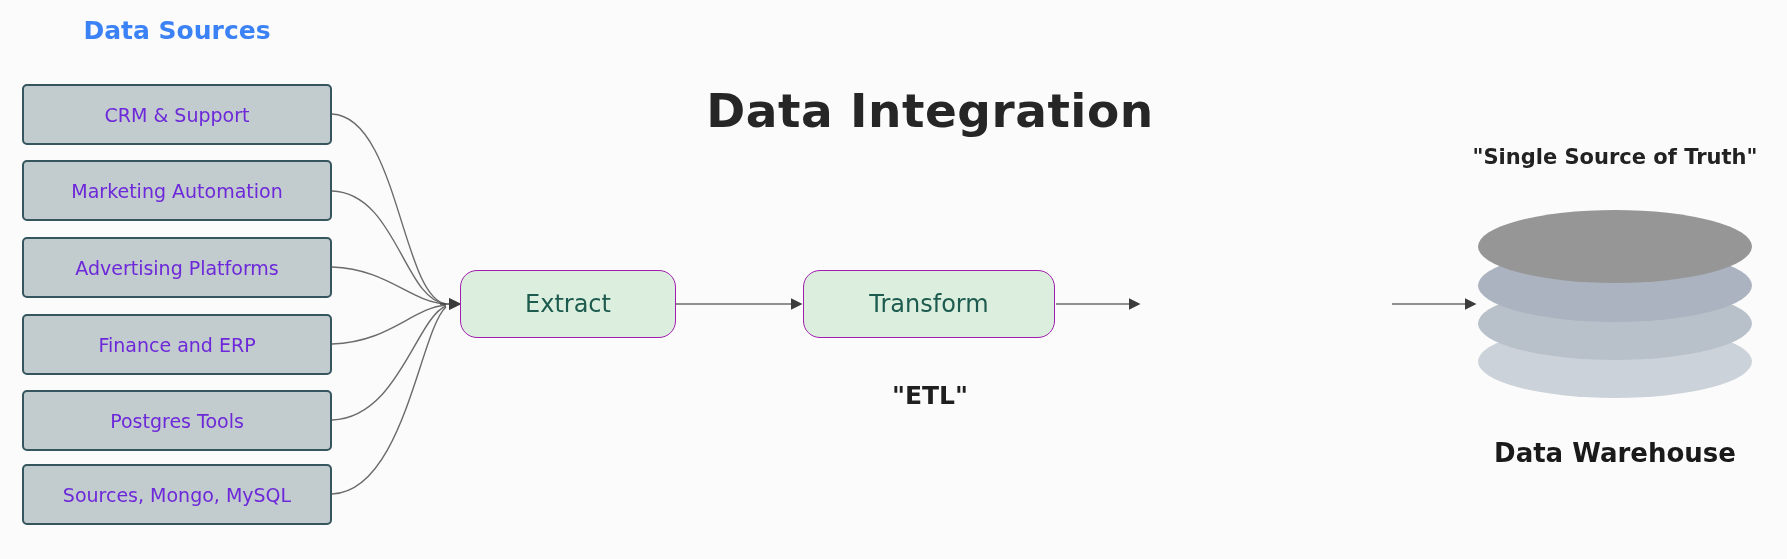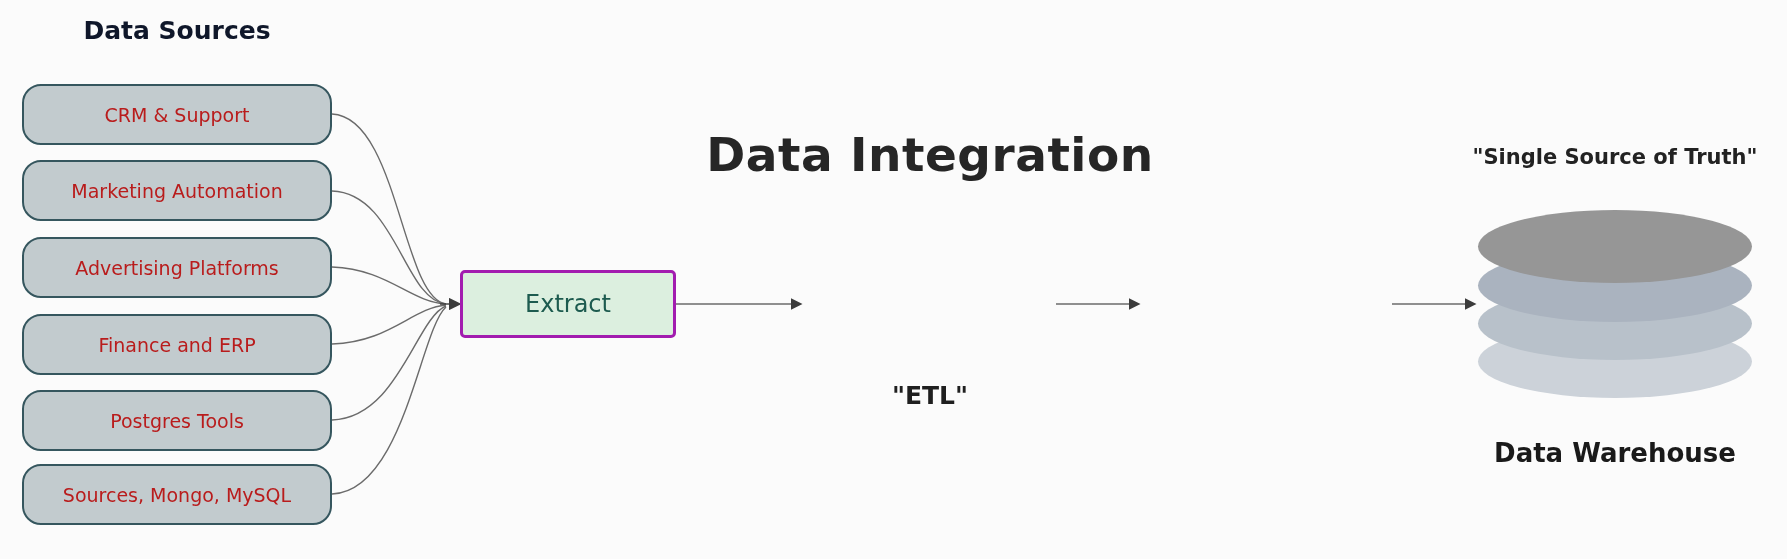--- a/index.html
+++ b/index.html
@@ -16,34 +16,33 @@
     overflow: hidden;
   }
   #connector-layer {
     position: absolute;
     left: 0; top: 0;
     width: 1787px; height: 559px;
     pointer-events: none;
   }
   .heading {
     position: absolute;
-    color: #0f172a;
+    color: #3b82f6;
     font-weight: bold;
     text-align: center;
   }
   #sources-heading {
     left: 22px; top: 16px; width: 310px;
     font-size: 25px;
   }
   #main-title {
     left: 555px; top: 83px; width: 750px;
     font-size: 47px;
     color: #262626;
     letter-spacing: 0.5px;
-    margin-top: 44px;
   }
   #etl-caption {
     left: 800px; top: 381px; width: 260px;
     font-size: 25px;
     color: #1f1f1f;
   }
   #warehouse-caption {
     left: 1435px; top: 145px; width: 360px;
     font-size: 21px;
     color: #222222;
@@ -54,36 +53,36 @@
     color: #1a1a1a;
   }
   .src-box {
     position: absolute;
     left: 22px;
     width: 310px;
     height: 61px;
     box-sizing: border-box;
     background: #c2cbce;
     border: 2px solid #35565e;
-    border-radius: 19px;
+    border-radius: 5px;
     display: flex;
     align-items: center;
     justify-content: center;
-    color: #b91c1c;
+    color: #6d28d9;
     font-size: 19px;
   }
   .src-box:nth-of-type(1) { top: 84px; }
   .step-box {
     position: absolute;
     top: 270px;
     height: 68px;
     box-sizing: border-box;
     background: #dcefdf;
-    border: 3px solid #a21caf;
-    border-radius: 5px;
+    border: 1px solid #a21caf;
+    border-radius: 17px;
     display: flex;
     align-items: center;
     justify-content: center;
     color: #1d5b4f;
     font-size: 24px;
   }
   #step-extract   { left: 460px;  width: 216px; }
   #step-transform { left: 803px;  width: 252px; }
   #step-load      { left: 1140px; width: 252px; }
   .disk {
@@ -133,20 +132,21 @@
   <div class="heading" id="warehouse-label">Data Warehouse</div>
 
   <div class="src-box" style="top:84px">CRM &amp; Support</div>
   <div class="src-box" style="top:237px">Advertising Platforms</div>
   <div class="src-box" style="top:160px">Marketing Automation</div>
   <div class="src-box" style="top:314px">Finance and ERP</div>
   <div class="src-box" style="top:390px">Postgres Tools</div>
   <div class="src-box" style="top:464px">Sources, Mongo, MySQL</div>
 
   <div class="step-box" id="step-extract">Extract</div>
+  <div class="step-box" id="step-transform">Transform</div>
 
   <div>
     <div class="disk disk-3"></div>
     <div class="disk disk-2"></div>
     <div class="disk disk-1"></div>
     <div class="disk disk-0"></div>
   </div>
 
 </div>
 

